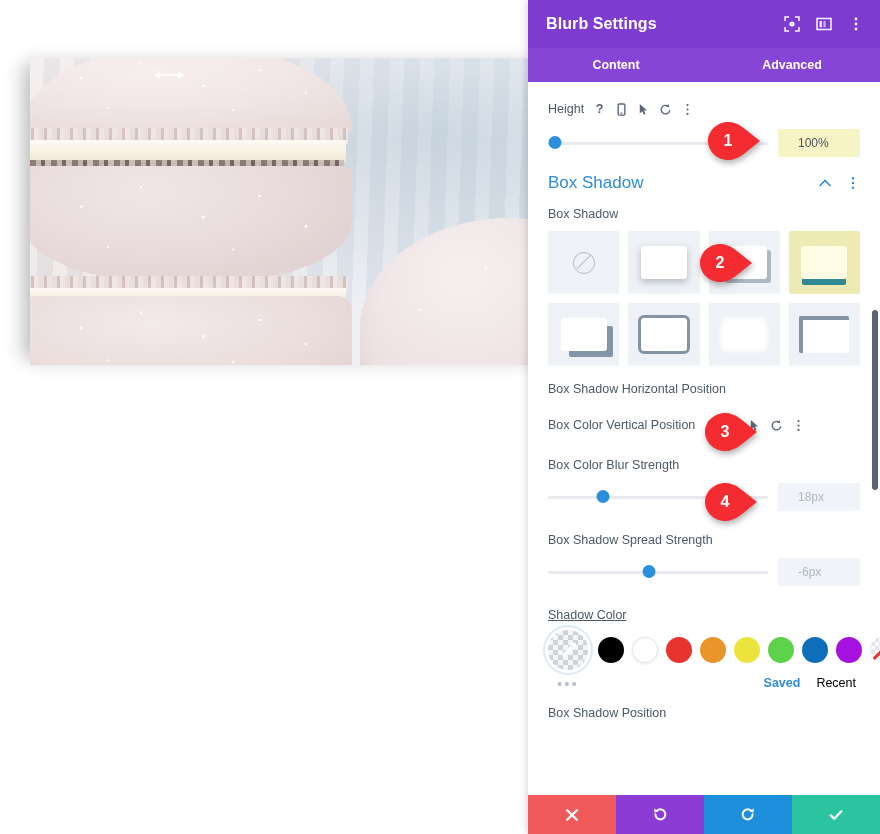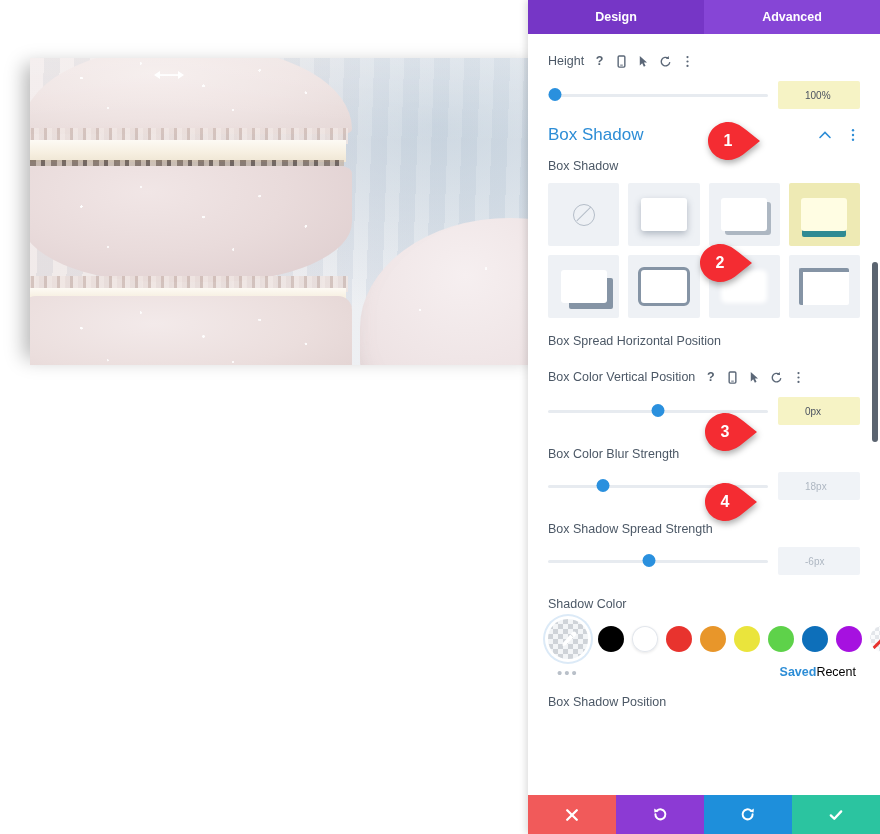--- a/index.html
+++ b/index.html
@@ -152,22 +152,22 @@
   .slider{position:relative;flex:1;height:14px;}
   .slider .track{
     position:absolute;left:0;right:0;top:6px;height:3px;border-radius:2px;background:#e7ebf0;
   }
   .slider .knob{
     position:absolute;top:0;width:13px;height:13px;border-radius:50%;
     background:#2a90de;transform:translateX(-50%);
   }
   .val-box{
     width:82px;height:28px;box-sizing:border-box;
-    display:flex;align-items:center;padding-left:27px;
-    font-size:10px;border:none;border-radius:2px;
+    display:flex;align-items:center;padding-left:20px;
+    font-size:12px;border:none;border-radius:2px;
   }
   .val-box.hl{background:#f6f3c5;color:#4a5260;}
   .val-box.dim{background:#f0f3f7;color:#aeb7c2;}
 
   .section-head{
     display:flex;align-items:center;margin:16px 0 14px 0;
   }
   .section-title{flex:1;font-size:17px;color:#2d8dd6;}
   .sec-ico{width:14px;height:14px;color:#2d8dd6;cursor:pointer;display:block;}
   .sec-ico.dots{margin-left:14px;}
@@ -209,21 +209,21 @@
   }
   .sw.transparent:after{
     content:"";position:absolute;left:-3px;top:11px;width:32px;height:2.6px;
     background:#e8332e;transform:rotate(-45deg);
   }
   .sw-more{
     color:#b9c0c9;font-size:15px;letter-spacing:2px;margin-top:7px;margin-left:9px;
     line-height:10px;
   }
   .sw-row2{display:flex;align-items:flex-start;margin-top:2px;}
-  .sw-links{margin-left:auto;display:flex;padding-top:4px;padding-right:4px;}
+  .sw-links{margin-left:auto;display:flex;gap:16px;padding-top:4px;padding-right:4px;}
   .sw-link{font-size:12.5px;cursor:pointer;}
   .sw-link.active{color:#2d8dd6;font-weight:bold;}
   .sw-link.muted{color:#000000;}
 
   .scrollbar{
     position:absolute;right:2px;top:228px;width:6px;height:180px;border-radius:3px;background:#5b6470;
   }
 
   .panel-footer{
     height:39px;display:flex;flex:0 0 auto;
@@ -275,23 +275,42 @@
       <svg class="resize-arrow" viewBox="0 0 34 14">
         <path d="M2 7 L8 3 L8 11 Z" fill="#ffffff"></path>
         <path d="M32 7 L26 3 L26 11 Z" fill="#ffffff"></path>
         <rect x="7" y="6.2" width="20" height="1.7" fill="#ffffff"></rect>
       </svg>
     </div>
   </div>
 
   <div class="panel">
 
+    <div class="panel-header">
+      <div class="panel-title">Blurb Settings</div>
+      <div class="hdr-icons">
+        <svg class="hdr-ico" viewBox="0 0 16 16">
+          <path d="M1 5V1h4M11 1h4v4M15 11v4h-4M5 15H1v-4" fill="none" stroke="#ffffff" stroke-width="1.5"></path>
+          <circle cx="8" cy="8" r="2.6" fill="#ffffff"></circle>
+        </svg>
+        <svg class="hdr-ico" viewBox="0 0 16 16">
+          <rect x="1" y="2.5" width="14" height="11" fill="none" stroke="#ffffff" stroke-width="1.5"></rect>
+          <rect x="3.6" y="5" width="2.2" height="6.2" fill="#ffffff"></rect>
+          <rect x="7.4" y="5" width="2.2" height="6.2" fill="#ffffff" opacity=".65"></rect>
+        </svg>
+        <svg class="hdr-ico" viewBox="0 0 16 16">
+          <circle cx="8" cy="3" r="1.4" fill="#ffffff"></circle>
+          <circle cx="8" cy="8" r="1.4" fill="#ffffff"></circle>
+          <circle cx="8" cy="13" r="1.4" fill="#ffffff"></circle>
+        </svg>
+      </div>
+    </div>
 
     <div class="tabs">
-      <div class="tab active">Design</div>
+      <div class="tab">Content</div>
       <div class="tab">Advanced</div>
     </div>
 
     <div class="panel-body">
 
       <div class="field">
         <div class="field-label-row">
           <span class="field-label">Height</span>
           <span class="lbl-ico q">?</span>
           <svg class="lbl-ico" viewBox="0 0 14 14">
@@ -355,21 +374,21 @@
         </div>
         <div class="preset">
           <div class="pv p7wrap"></div>
         </div>
         <div class="preset">
           <div class="pv p8"></div>
         </div>
       </div>
 
       <div class="field">
-        <div class="sub-label tight">Box Spread Horizontal Position</div>
+        <div class="sub-label tight">Box Shadow Horizontal Position</div>
       </div>
 
       <div class="field" style="margin-top:16px;">
         <div class="field-label-row">
           <span class="field-label">Box Color Vertical Position</span>
           <span class="lbl-ico q">?</span>
           <svg class="lbl-ico" viewBox="0 0 14 14">
             <rect x="3.4" y="1" width="7.2" height="12" rx="1.2" fill="none" stroke="currentColor" stroke-width="1.5"></rect>
             <rect x="5.6" y="10.4" width="2.8" height="1" fill="currentColor"></rect>
           </svg>
@@ -378,27 +397,20 @@
           </svg>
           <svg class="lbl-ico" viewBox="0 0 14 14">
             <path d="M11.5 8.2a4.6 4.6 0 1 1-1.5-4.6" fill="none" stroke="currentColor" stroke-width="1.5" stroke-linecap="round"></path>
             <path d="M10.6 1.1 L10.6 4.4 L7.2 4.0 Z" fill="currentColor"></path>
           </svg>
           <svg class="lbl-ico" viewBox="0 0 14 14">
             <circle cx="7" cy="2.2" r="1.2" fill="currentColor"></circle>
             <circle cx="7" cy="7" r="1.2" fill="currentColor"></circle>
             <circle cx="7" cy="11.8" r="1.2" fill="currentColor"></circle>
           </svg>
-        </div>
-        <div class="slider-row">
-          <div class="slider">
-            <div class="track"></div>
-            <div class="knob" style="left:50%;"></div>
-          </div>
-          <div class="val-box hl">0px</div>
         </div>
       </div>
 
       <div class="field" style="margin-top:20px;">
         <div class="sub-label tight">Box Color Blur Strength</div>
         <div class="slider-row">
           <div class="slider">
             <div class="track"></div>
             <div class="knob" style="left:25%;"></div>
           </div>
@@ -411,21 +423,21 @@
         <div class="slider-row">
           <div class="slider">
             <div class="track"></div>
             <div class="knob" style="left:46%;"></div>
           </div>
           <div class="val-box dim">-6px</div>
         </div>
       </div>
 
       <div class="field" style="margin-top:22px;">
-        <div class="sub-label" style="margin-bottom:8px;">Shadow Color</div>
+        <div class="sub-label" style="margin-bottom:8px;text-decoration:underline;">Shadow Color</div>
         <div class="swatches">
           <div class="eyedrop">
             <svg viewBox="0 0 22 22" style="width:19px;height:19px;">
               <path d="M15.6 2.6a2.6 2.6 0 0 1 3.7 3.7l-2.1 2.1-3.7-3.7z" fill="#ffffff"></path>
               <path d="M13.1 5.3 L16.6 8.8 L7.6 17.8 L4.9 18.6 L3.9 17.6 L4.7 14.9 Z" fill="#ffffff"></path>
             </svg>
           </div>
           <div class="sw" style="background:#000000;"></div>
           <div class="sw white"></div>
           <div class="sw" style="background:#e8332e;"></div>

